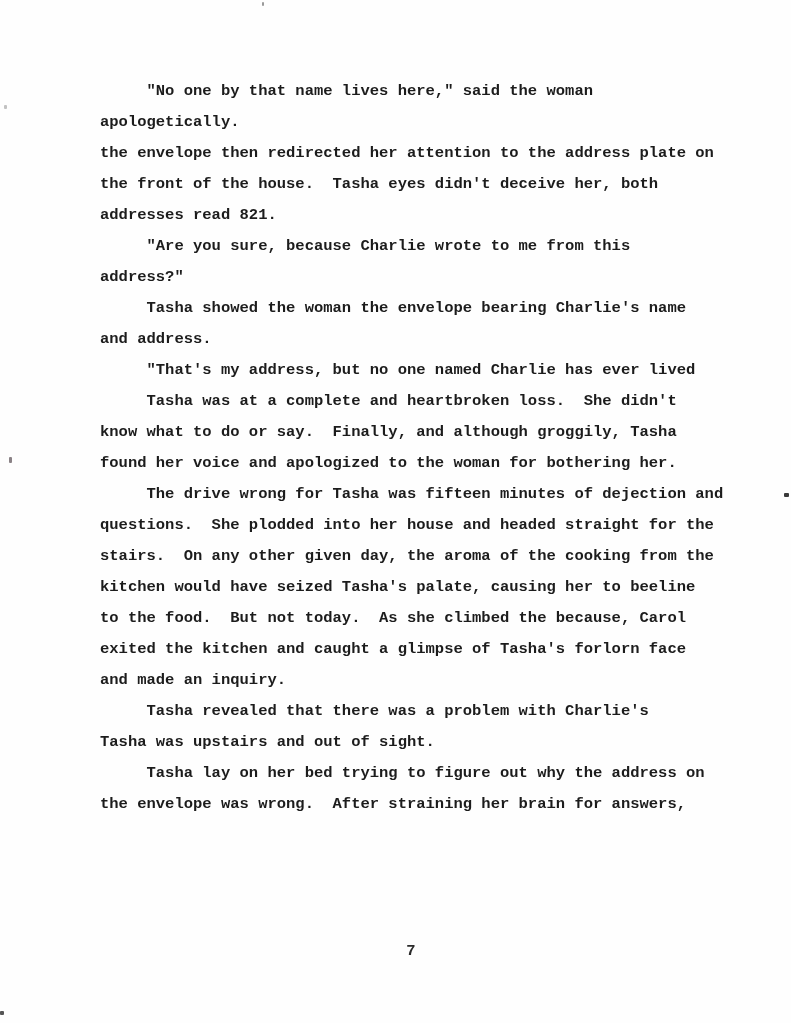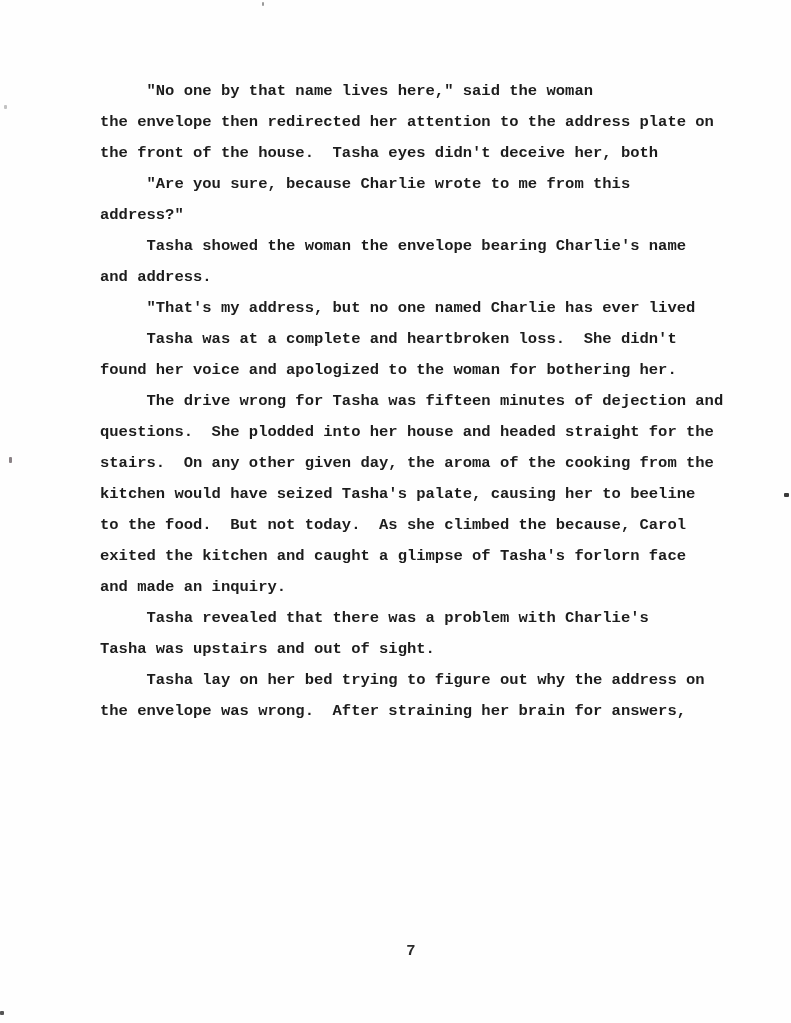--- a/index.html
+++ b/index.html
@@ -55,28 +55,31 @@
 <div class="page">
 
   <div class="speck speck-top"></div>
   <div class="speck speck-left-1"></div>
   <div class="speck speck-left-2"></div>
   <div class="speck speck-right"></div>
   <div class="speck speck-bottom"></div>
 
   <div class="typed-block">
     <div class="typed-line">     "No one by that name lives here," said the woman</div>
+    <div class="typed-line">apologetically.</div>
     <div class="typed-line">the envelope then redirected her attention to the address plate on</div>
     <div class="typed-line">the front of the house.  Tasha eyes didn't deceive her, both</div>
+    <div class="typed-line">addresses read 821.</div>
     <div class="typed-line">     "Are you sure, because Charlie wrote to me from this</div>
     <div class="typed-line">address?"</div>
     <div class="typed-line">     Tasha showed the woman the envelope bearing Charlie's name</div>
     <div class="typed-line">and address.</div>
     <div class="typed-line">     "That's my address, but no one named Charlie has ever lived</div>
     <div class="typed-line">     Tasha was at a complete and heartbroken loss.  She didn't</div>
+    <div class="typed-line">know what to do or say.  Finally, and although groggily, Tasha</div>
     <div class="typed-line">found her voice and apologized to the woman for bothering her.</div>
     <div class="typed-line">     The drive wrong for Tasha was fifteen minutes of dejection and</div>
     <div class="typed-line">questions.  She plodded into her house and headed straight for the</div>
     <div class="typed-line">stairs.  On any other given day, the aroma of the cooking from the</div>
     <div class="typed-line">kitchen would have seized Tasha's palate, causing her to beeline</div>
     <div class="typed-line">to the food.  But not today.  As she climbed the because, Carol</div>
     <div class="typed-line">exited the kitchen and caught a glimpse of Tasha's forlorn face</div>
     <div class="typed-line">and made an inquiry.</div>
     <div class="typed-line">     Tasha revealed that there was a problem with Charlie's</div>
     <div class="typed-line">Tasha was upstairs and out of sight.</div>

